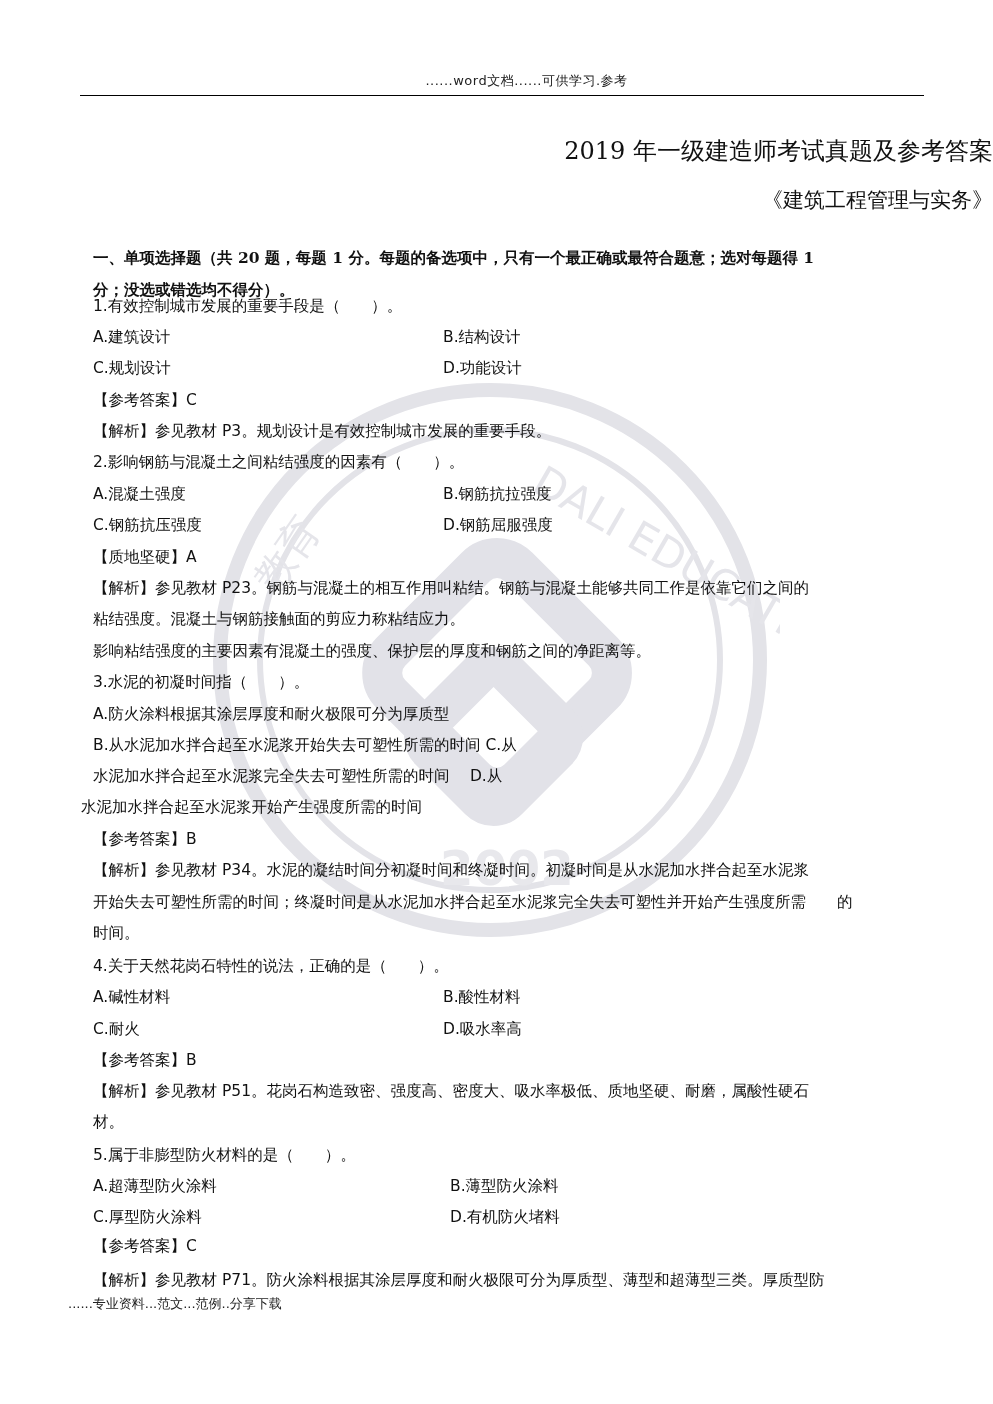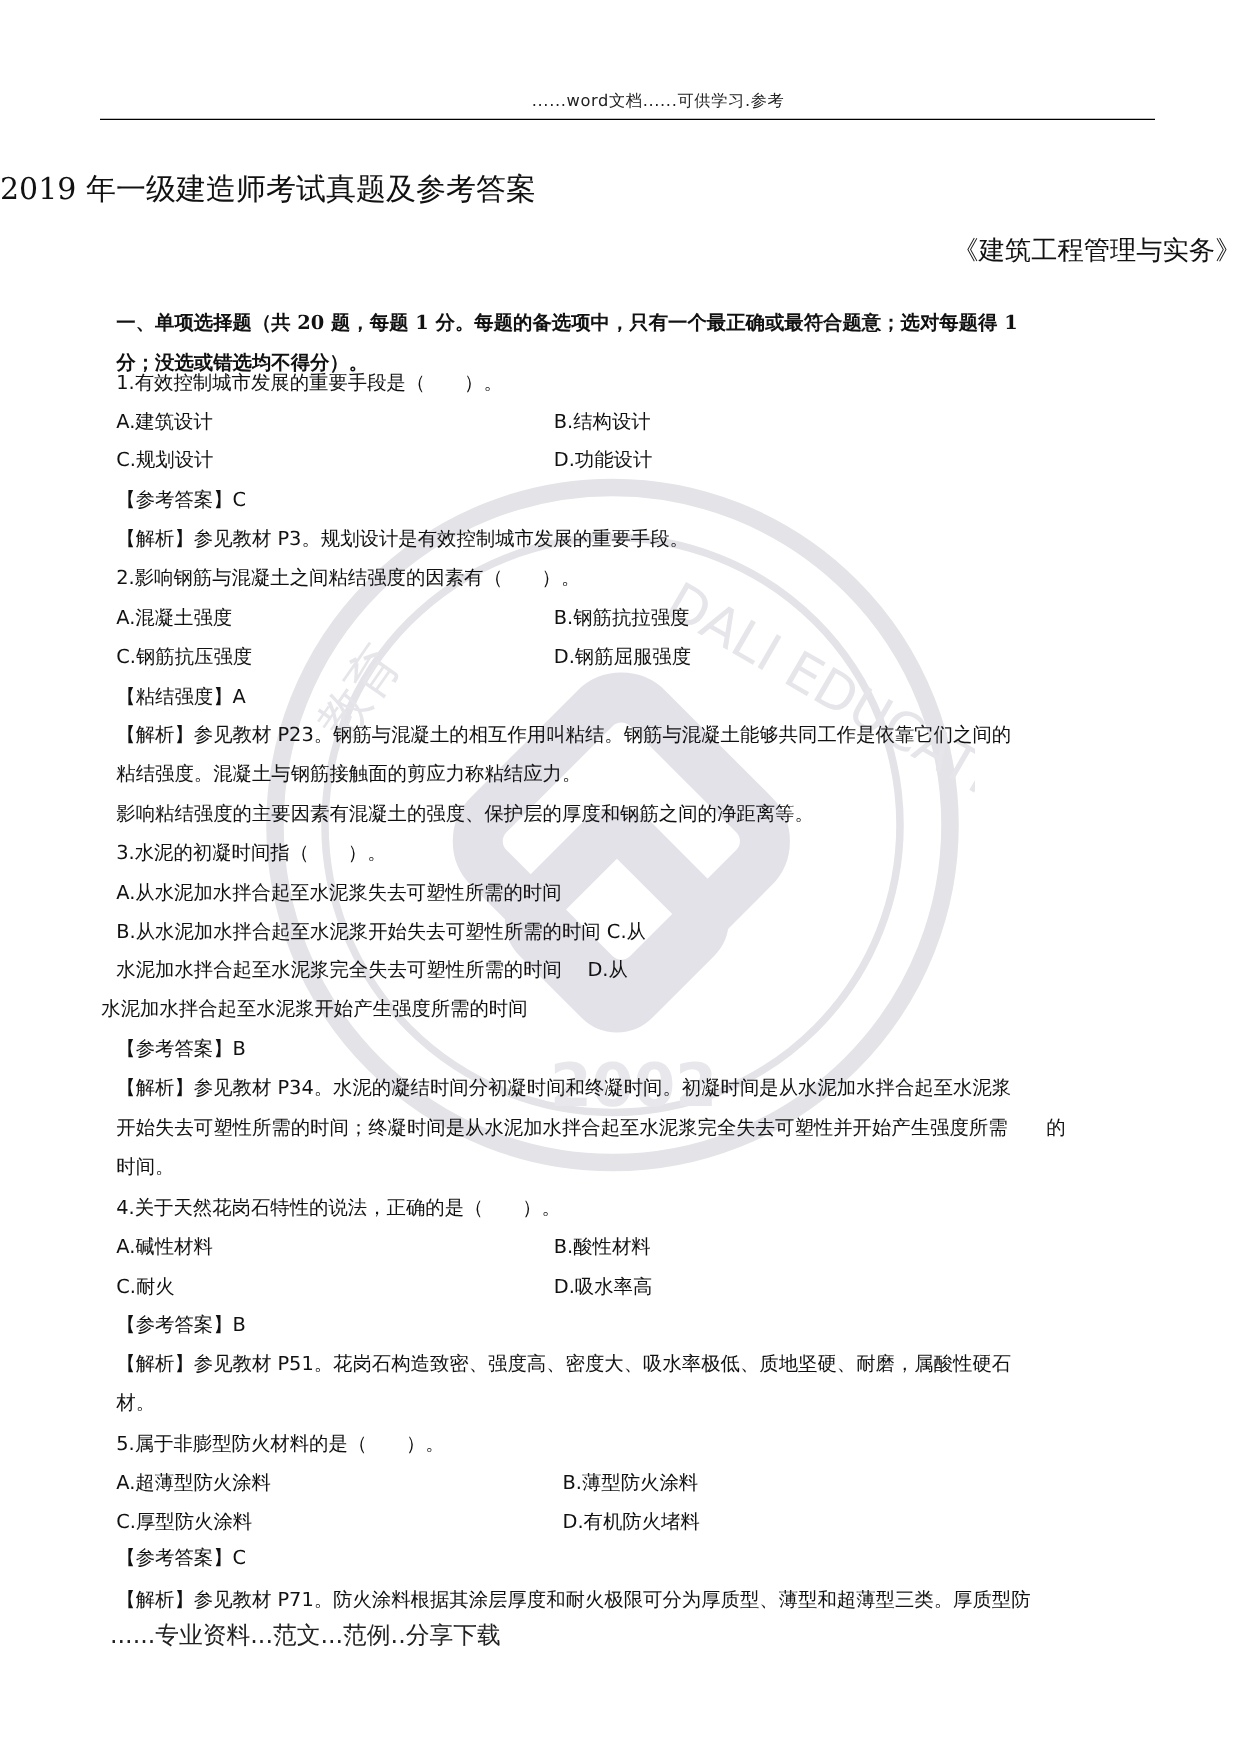--- a/index.html
+++ b/index.html
@@ -18,32 +18,32 @@
   }
   .watermark {
     position: absolute; left: 200px; top: 380px; width: 580px; height: 560px;
     pointer-events: none; z-index: 0;
   }
   .content { position: absolute; left: 0; top: 0; width: 993px; z-index: 1; }
   .line {
     position: absolute; font-size: 15.5px; white-space: nowrap; line-height: 20px;
   }
   .title {
-    position: absolute; left: 0; width: 993px; text-align: left;
+    position: absolute; left: 0; width: 993px; text-align: right;
     font-family: "DejaVu Serif", "Liberation Serif", serif;
     font-size: 24px; top: 135px;
   }
   .subtitle {
     position: absolute; left: 0; width: 993px; text-align: right;
     font-family: "DejaVu Serif", "Liberation Serif", serif;
     font-size: 21px; top: 186px;
   }
   .section { font-weight: bold; font-family: "DejaVu Serif", "Liberation Serif", serif; font-size: 15.5px; margin-top: 16px; }
   .footer {
-    position: absolute; left: 88px; top: 1295px; font-size: 19px; color: #222; text-align: right;
+    position: absolute; left: 68px; top: 1295px; font-size: 13px; color: #222; text-align: right;
   }
 </style>
 </head>
 <body>
 
 <div class="header-text">......word文档......可供学习.参考</div>
 <div class="header-rule"></div>
 
 <svg class="watermark" viewBox="0 0 580 560">
   <circle cx="290" cy="280" r="270" fill="none" stroke="#e3e3e8" stroke-width="14"></circle>
@@ -72,27 +72,27 @@
   <div class="line" style="left:93px;top:358px">C.规划设计</div>
   <div class="line" style="left:443px;top:358px">D.功能设计</div>
   <div class="line" style="left:93px;top:390px">【参考答案】C</div>
   <div class="line" style="left:93px;top:421px">【解析】参见教材 P3。规划设计是有效控制城市发展的重要手段。</div>
 
   <div class="line" style="left:93px;top:452px">2.影响钢筋与混凝土之间粘结强度的因素有（　　）。</div>
   <div class="line" style="left:93px;top:484px">A.混凝土强度</div>
   <div class="line" style="left:443px;top:484px">B.钢筋抗拉强度</div>
   <div class="line" style="left:93px;top:515px">C.钢筋抗压强度</div>
   <div class="line" style="left:443px;top:515px">D.钢筋屈服强度</div>
-  <div class="line" style="left:93px;top:547px">【粘结强度】A</div>
+  <div class="line" style="left:93px;top:547px">【质地坚硬】A</div>
   <div class="line" style="left:93px;top:578px">【解析】参见教材 P23。钢筋与混凝土的相互作用叫粘结。钢筋与混凝土能够共同工作是依靠它们之间的</div>
   <div class="line" style="left:93px;top:609px">粘结强度。混凝土与钢筋接触面的剪应力称粘结应力。</div>
   <div class="line" style="left:93px;top:641px">影响粘结强度的主要因素有混凝土的强度、保护层的厚度和钢筋之间的净距离等。</div>
 
   <div class="line" style="left:93px;top:672px">3.水泥的初凝时间指（　　）。</div>
-  <div class="line" style="left:93px;top:704px">A.从水泥加水拌合起至水泥浆失去可塑性所需的时间</div>
+  <div class="line" style="left:93px;top:704px">A.防火涂料根据其涂层厚度和耐火极限可分为厚质型</div>
   <div class="line" style="left:93px;top:735px">B.从水泥加水拌合起至水泥浆开始失去可塑性所需的时间 C.从</div>
   <div class="line" style="left:93px;top:766px">水泥加水拌合起至水泥浆完全失去可塑性所需的时间　 D.从</div>
   <div class="line" style="left:81px;top:797px">水泥加水拌合起至水泥浆开始产生强度所需的时间</div>
   <div class="line" style="left:93px;top:829px">【参考答案】B</div>
   <div class="line" style="left:93px;top:860px">【解析】参见教材 P34。水泥的凝结时间分初凝时间和终凝时间。初凝时间是从水泥加水拌合起至水泥浆</div>
   <div class="line" style="left:93px;top:892px">开始失去可塑性所需的时间；终凝时间是从水泥加水拌合起至水泥浆完全失去可塑性并开始产生强度所需　　的</div>
   <div class="line" style="left:93px;top:923px">时间。</div>
 
   <div class="line" style="left:93px;top:956px">4.关于天然花岗石特性的说法，正确的是（　　）。</div>
   <div class="line" style="left:93px;top:987px">A.碱性材料</div>

